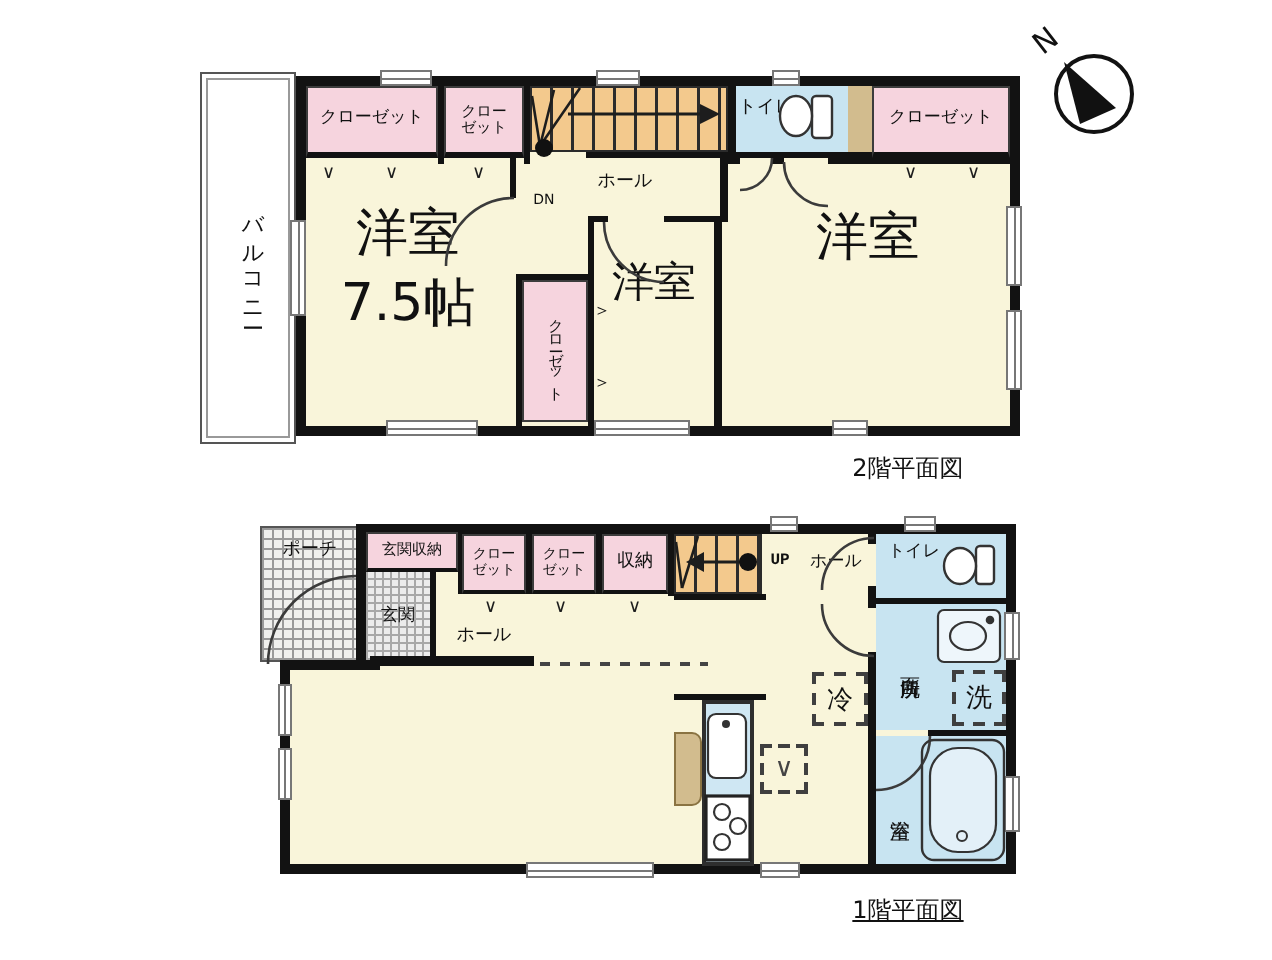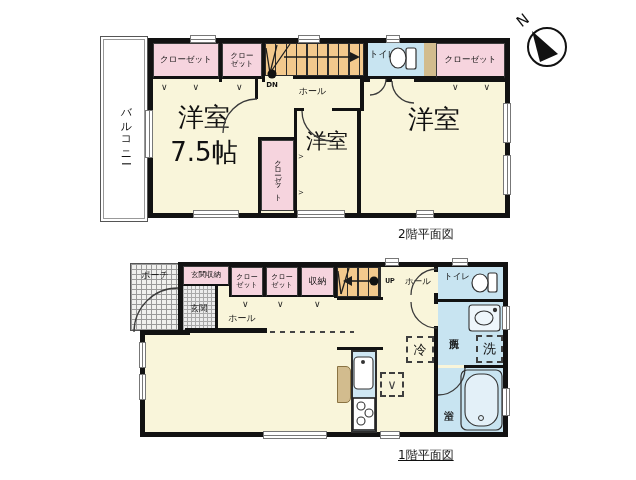--- a/index.html
+++ b/index.html
@@ -15,21 +15,21 @@
   .stairs{background:#f3c98d;background-image:repeating-linear-gradient(90deg,transparent 0 9px,#2b2b2b 9px 10.5px);border:1px solid #2b2b2b;}
   .lbl{display:flex;align-items:center;justify-content:center;text-align:center;line-height:1.12;}
   .pre{white-space:pre-line;}
   .vert{writing-mode:vertical-rl;text-orientation:upright;display:flex;align-items:center;justify-content:center;}
   .hatch{background:#f0f0ee;background-image:repeating-linear-gradient(90deg,#9a9a9a 0 1px,transparent 1px 5px),repeating-linear-gradient(0deg,#9a9a9a 0 1px,transparent 1px 5px);border:1px solid #555;}
   .hatch2{background:#ececec;background-image:repeating-linear-gradient(90deg,#a8a8a8 0 1px,transparent 1px 4px),repeating-linear-gradient(0deg,#a8a8a8 0 1px,transparent 1px 4px);}
   .winH{background:#fff;border:1px solid #777;background-image:linear-gradient(#777,#777);background-size:100% 1px;background-position:center;background-repeat:no-repeat;}
   .winV{background:#fff;border:1px solid #777;background-image:linear-gradient(#777,#777);background-size:1px 100%;background-position:center;background-repeat:no-repeat;}
   .dashed{border:2px dashed #3f3f3f;display:flex;align-items:center;justify-content:center;}
   .chev{color:#1d1d1d;font-size:9px;letter-spacing:11px;text-indent:6px;overflow:hidden;white-space:nowrap;}
-  .caption{font-size:12px;text-align:left;}
+  .caption{font-size:12px;text-align:center;}
   svg{position:absolute;left:0;top:0;pointer-events:none;}
 </style>
 </head>
 <body>
 
 <div id="plan">
 
   <div class="abs" style="left:100px;top:36px;width:48px;height:186px;background:#fff;border:1px solid #555;box-shadow:inset 0 0 0 2px #fff, inset 0 0 0 3px #999;">
     <div class="abs vert" style="left:14px;top:40px;width:20px;height:106px;font-size:11px;letter-spacing:2px;">バルコニー</div>
   </div>
@@ -51,21 +51,21 @@
 
   <div class="abs wall" style="left:364px;top:79px;width:6px;height:3px;"></div>
   <div class="abs wall" style="left:386px;top:79px;width:6px;height:3px;"></div>
   <div class="abs wall" style="left:414px;top:79px;width:91px;height:3px;"></div>
 
   <div class="abs chev" style="left:155px;top:82px;width:64px;height:11px;">∨ ∨ ∨</div>
   <div class="abs chev" style="left:230px;top:82px;width:26px;height:11px;">∨</div>
   <div class="abs chev" style="left:446px;top:82px;width:50px;height:11px;">∨ ∨</div>
 
   <div class="abs lbl" style="left:290px;top:85px;width:45px;height:12px;font-size:9px;">ホール</div>
-  <div class="abs lbl" style="left:262px;top:81px;width:20px;height:9px;font-size:7px;font-weight:bold;">DN</div>
+  <div class="abs lbl" style="left:262px;top:96px;width:20px;height:9px;font-size:7px;font-weight:normal;">DN</div>
 
   <div class="abs wall" style="left:255px;top:79px;width:3px;height:20px;"></div>
   <div class="abs wall" style="left:258px;top:137px;width:36px;height:3px;"></div>
   <div class="abs wall" style="left:258px;top:137px;width:3px;height:76px;"></div>
   <div class="abs pink vert" style="left:261px;top:140px;width:33px;height:71px;font-size:7.5px;">クローゼット</div>
   <div class="abs wall" style="left:294px;top:108px;width:10px;height:3px;"></div>
   <div class="abs wall" style="left:332px;top:108px;width:28px;height:3px;"></div>
   <div class="abs wall" style="left:294px;top:111px;width:3px;height:102px;"></div>
   <div class="abs wall" style="left:357px;top:111px;width:4px;height:102px;"></div>
   <div class="abs wall" style="left:360px;top:79px;width:4px;height:32px;"></div>

